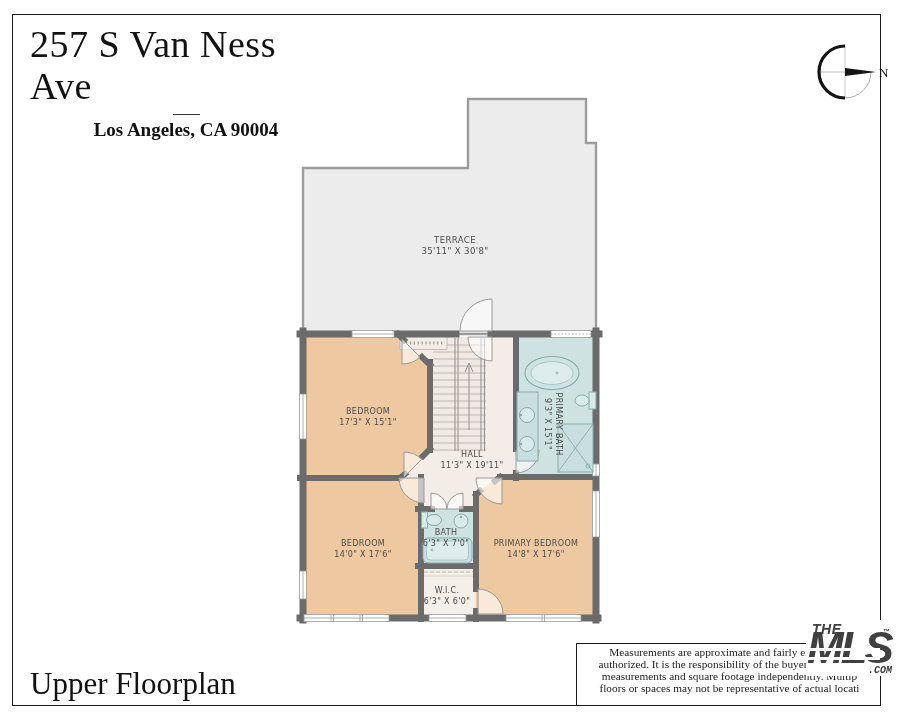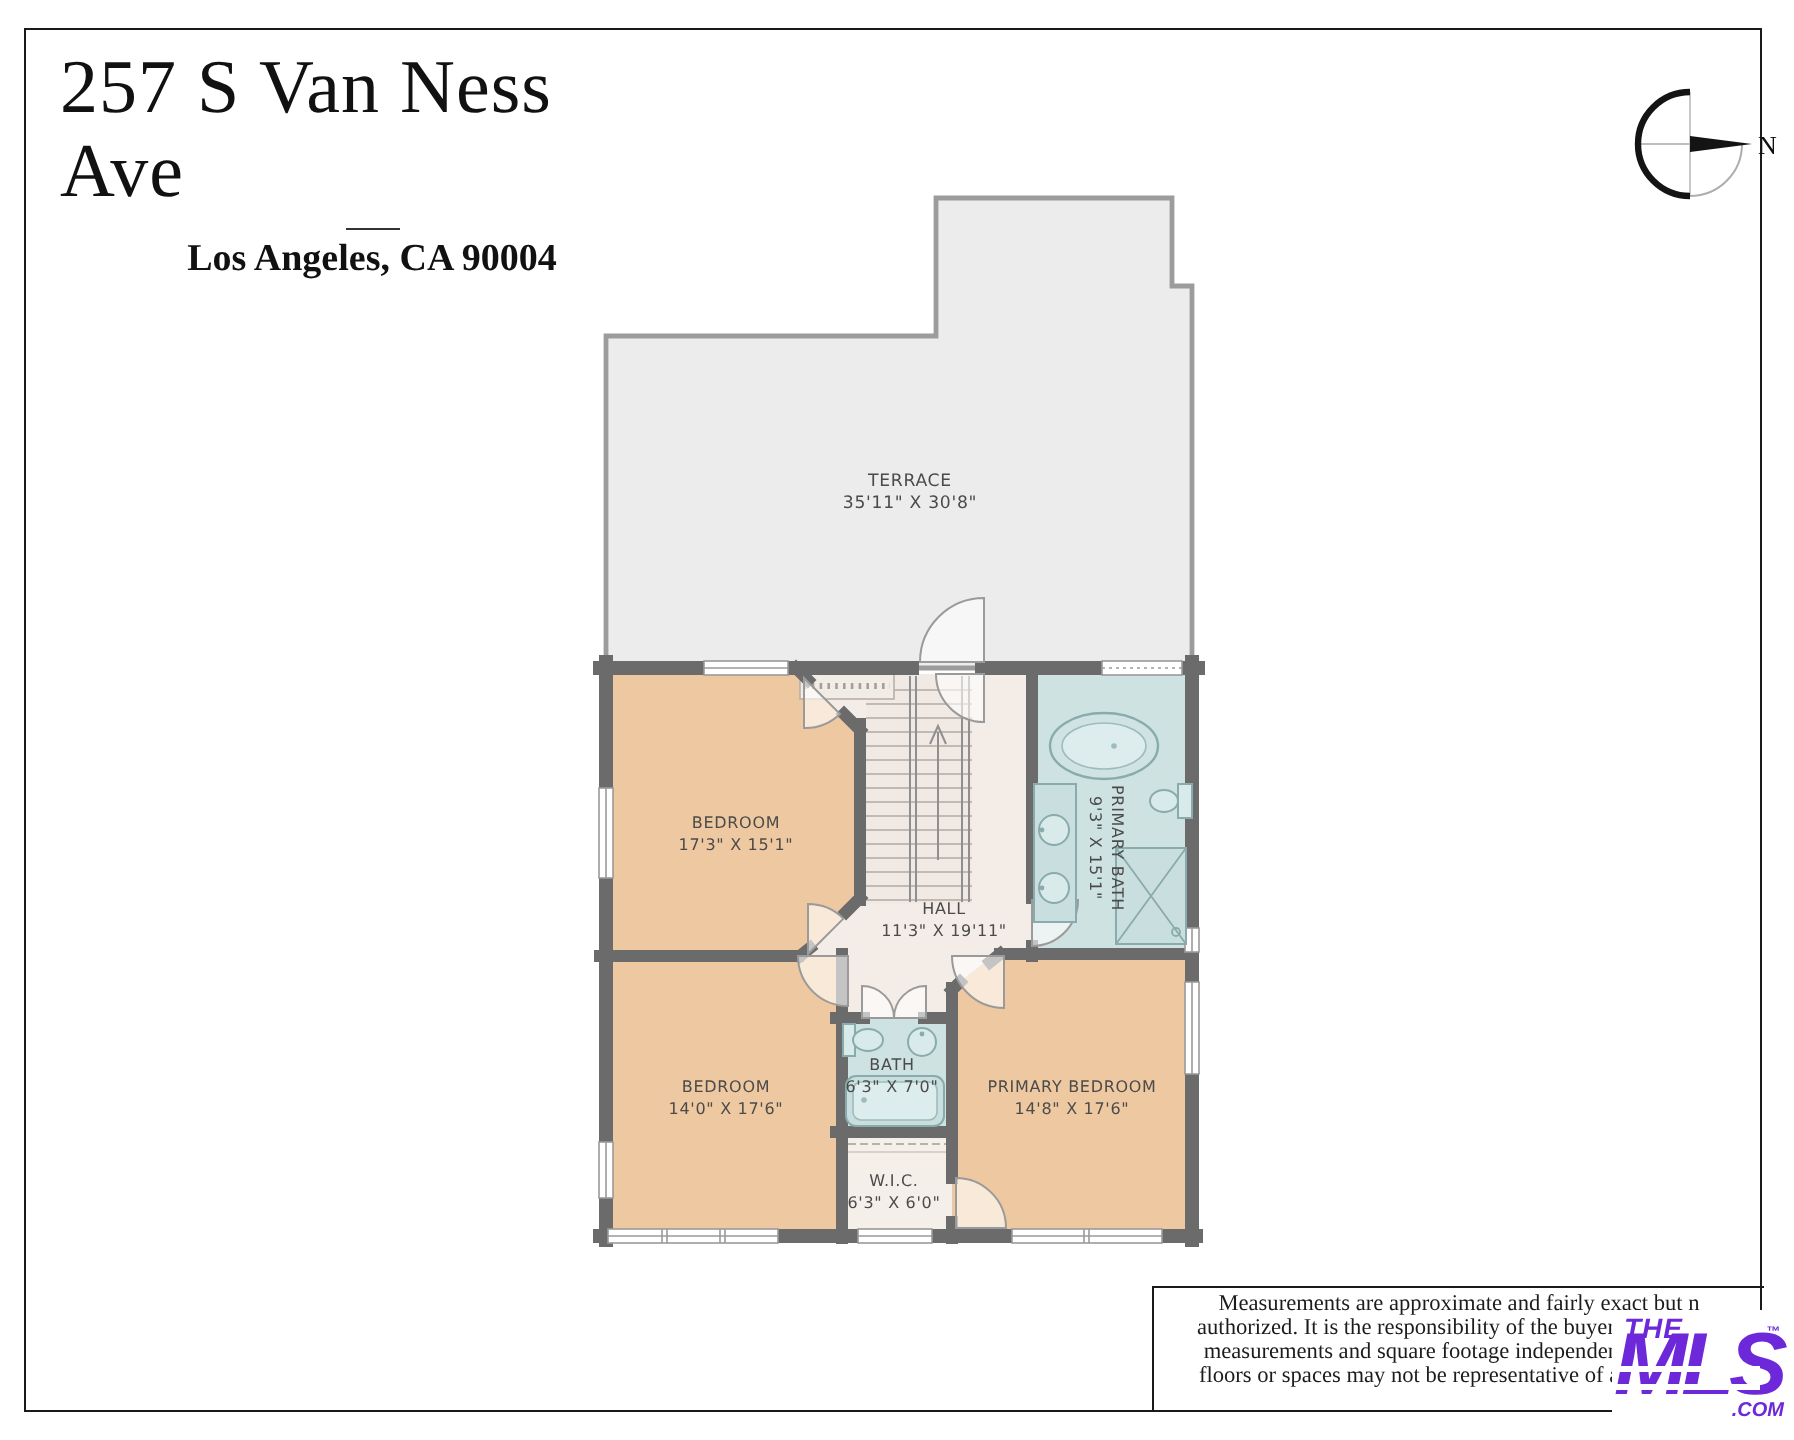--- a/index.html
+++ b/index.html
@@ -14,27 +14,27 @@
   .subtitle{font-size:19px;font-weight:700;}
   
   .floor-label{position:absolute;left:30px;top:666px;font-size:31px;}
   
   .disclaimer-box{position:absolute;left:576px;top:643px;width:306px;height:63px;
                   border-top:1.5px solid #1a1a1a;border-left:1.5px solid #1a1a1a;
                   box-sizing:border-box;padding-top:3px;}
   .disclaimer-line{font-size:11.3px;line-height:11.9px;text-align:center;color:#1c1c1c;
                    white-space:nowrap;}
   
-  .mls-logo{position:absolute;left:806px;top:655px;width:86px;height:56px;background:#fff;
-            font-family:"Liberation Sans",sans-serif;font-style:italic;color:#6d28d9;}
+  .mls-logo{position:absolute;left:806px;top:620px;width:86px;height:56px;background:#fff;
+            font-family:"Liberation Sans",sans-serif;font-style:italic;color:#404040;}
   .mls-the{position:absolute;left:6px;top:1px;font-size:14px;font-weight:800;letter-spacing:.5px;}
   .mls-main{position:absolute;left:1px;top:6px;font-size:44px;font-weight:800;letter-spacing:-3px;line-height:1;}
   .mls-stripe{position:absolute;left:2px;width:72px;height:2.5px;background:#fff;}
   .mls-tm{position:absolute;right:2px;top:8px;font-size:7px;font-weight:700;}
-  .mls-com{position:absolute;right:0px;bottom:0px;font-size:10px;font-weight:800;letter-spacing:0;}
+  .mls-com{position:absolute;right:0px;bottom:0px;font-size:10px;font-weight:800;letter-spacing:0;font-family:Liberation Mono, monospace;}
   
   .rlabel{font-family:"DejaVu Sans",sans-serif;font-size:8px;fill:#4b4b4b;
           letter-spacing:.35px;text-anchor:middle;}
   .rlabel-lg{font-size:8.6px;}
   .compass-n{font-family:"Liberation Serif",serif;font-size:13px;fill:#111;}
 </style>
 </head>
 <body>
 
 <div class="page">
@@ -205,20 +205,21 @@
       <text x="446" y="546" class="rlabel">6'3" X 7'0"</text>
 
       <text x="536" y="546" class="rlabel">PRIMARY BEDROOM</text>
       <text x="536" y="557" class="rlabel">14'8" X 17'6"</text>
 
       <text x="447" y="593" class="rlabel">W.I.C.</text>
       <text x="447" y="604" class="rlabel">6'3" X 6'0"</text>
     </g>
   </svg>
 
+  <div class="floor-label">Upper Floorplan</div>
 
   <div class="disclaimer-box">
     <div class="disclaimer-line">Measurements are approximate and fairly exact but n</div>
     <div class="disclaimer-line">authorized. It is the responsibility of the buyer to verify th</div>
     <div class="disclaimer-line">measurements and square footage independently. Multip</div>
     <div class="disclaimer-line">floors or spaces may not be representative of actual locati</div>
   </div>
 
   <div class="mls-logo">
     <span class="mls-the">THE</span>

